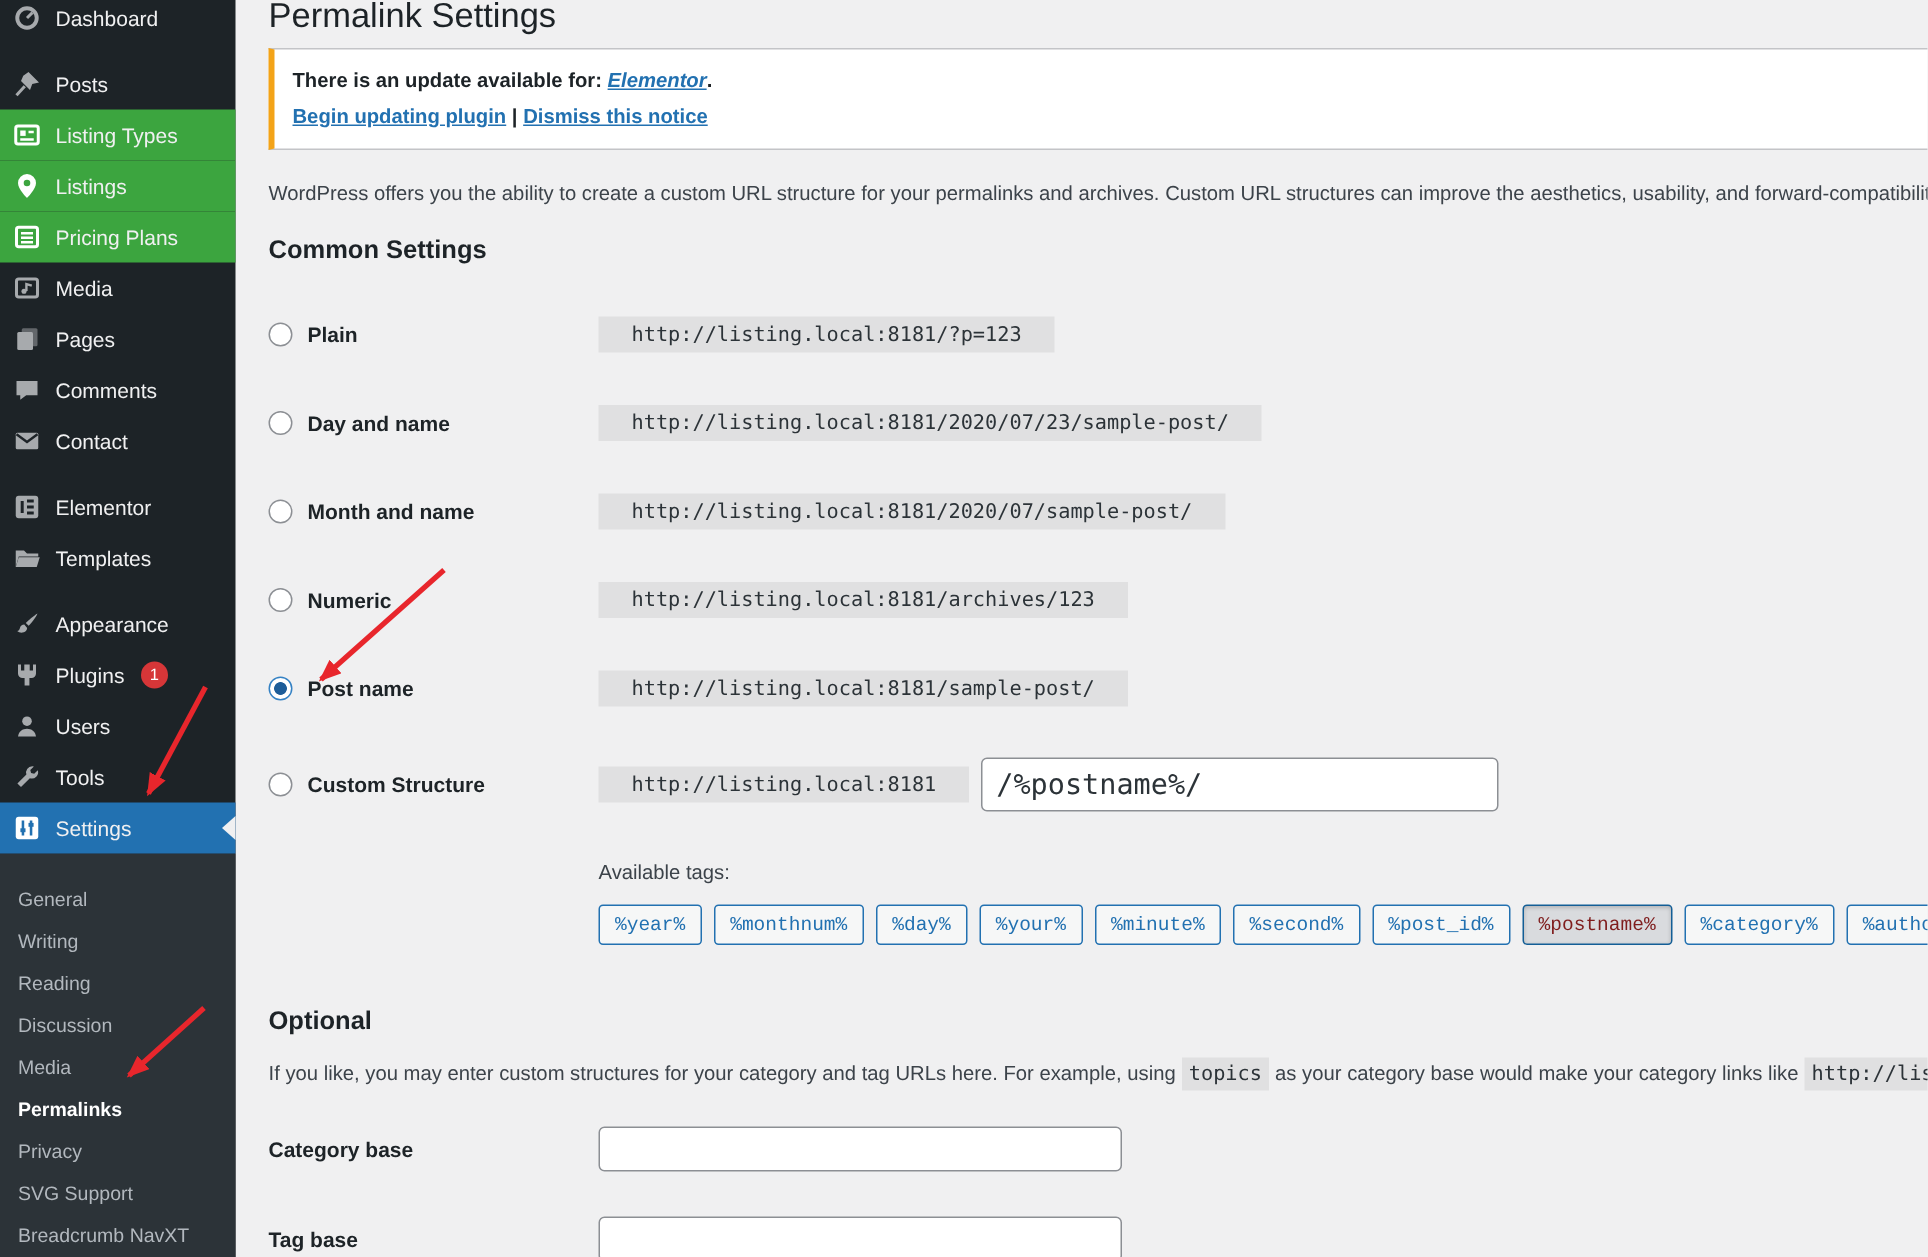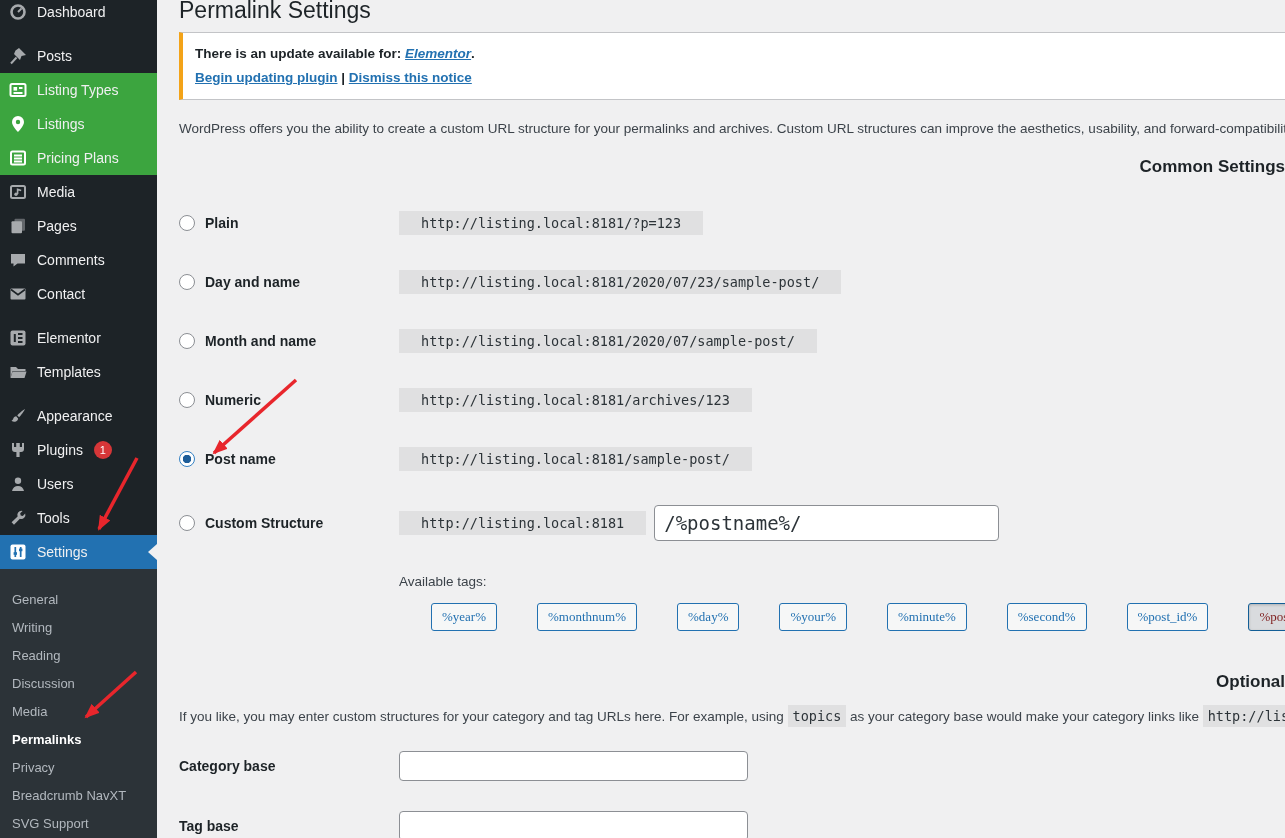--- a/index.html
+++ b/index.html
@@ -30,38 +30,38 @@
   .smi.current { color:#fff; font-weight:700; }
   
   .content { margin-left:157px; padding-left:22px; position:relative; }
   h1.page-title { font-size:23px; font-weight:400; color:#1d2327; margin:-4px 0 0 0; line-height:28px; }
   .notice { background:#fff; border:1px solid #c3c4c7; border-left:4px solid #f3a318;
         width:1120px; margin-top:8px; padding:6px 12px; }
   .notice p { margin:6px 0; font-size:13.5px; color:#1d2327; font-weight:700; line-height:18px; }
   .notice a { color:#2271b1; text-decoration:underline; font-weight:700; }
   .notice a.em { font-style:italic; }
   p.intro { margin:20px 0 0 0; white-space:nowrap; line-height:17px; color:#3c434a; }
-  h2.sect { font-size:17px; font-weight:700; color:#1d2327; margin:21px 0 0 0; line-height:18px;text-align:right; }
+  h2.sect { font-size:17px; font-weight:700; color:#1d2327; margin:21px 0 0 0; line-height:18px; }
   .rows { margin-top:34px; }
   .row { display:flex; align-items:center; margin-bottom:33px; min-height:26px; }
   .row.tall { align-items:center; }
   .labelcol { width:220px; display:flex; align-items:center; gap:10px; flex:0 0 220px; }
   .labelcol .lab { font-weight:700; font-size:14px; color:#1d2327; }
   input[type="radio"] { appearance:none; -webkit-appearance:none; width:16px; height:16px; margin:0;
         border:1px solid #8c8f94; border-radius:50%; background:#fff; cursor:pointer; flex:0 0 16px; }
   input[type="radio"]:checked { border-color:#3582c4;
         background:radial-gradient(circle at center, #1d5d99 0 4px, #fff 4.5px); }
   code.url { font-family:"DejaVu Sans Mono", monospace; font-size:13.5px; color:#2c3338;
         background:#e0e0e1; padding:4px 22px; white-space:nowrap; }
   .struct-input { margin-left:8px; width:345px; height:36px; border:1px solid #8c8f94; border-radius:4px;
         background:#fff; font-family:"DejaVu Sans Mono", monospace; font-size:19px; color:#2c3338; padding:0 9px; }
   .avail { margin:12px 0 0 220px; color:#3c434a; }
   .tagrow { margin:14px 0 0 220px; display:flex; gap:8px; }
   .tag { background:#f6f7f7; border:1px solid #2271b1; border-radius:3px; color:#2271b1;
-        font-size:13px; font-family:Liberation Serif, serif; padding:5px 10px; cursor:pointer; white-space:nowrap;margin-left:32px; }
+        font-size:13px; font-family:Liberation Mono, monospace; padding:5px 10px; cursor:pointer; white-space:nowrap; }
   .tag.active { background:#d9dbde; border-color:#135e96; color:#7f1d1d; box-shadow:inset 0 1px 3px rgba(0,0,0,.2); }
   p.optional-desc { margin:17px 0 0 0; white-space:nowrap; line-height:17px; }
   p.optional-desc code.url { padding:3px 5px; }
   .fieldrows { margin-top:26px; }
   .frow { display:flex; align-items:center; margin-bottom:30px; height:30px; }
   .frow .lab { width:220px; font-weight:700; font-size:14px; color:#1d2327; flex:0 0 220px; }
   .text-input { width:349px; height:30px; border:1px solid #8c8f94; border-radius:4px; background:#fff;
         font-size:14px; padding:0 8px; color:#2c3338; }
   
   svg.arrows { position:absolute; left:0; top:0; width:1285px; height:838px; z-index:5; pointer-events:none; }
@@ -234,24 +234,24 @@
     <div class="smi">
         <span>Media</span>
       </div>
     <div class="smi current">
         <span>Permalinks</span>
       </div>
     <div class="smi">
         <span>Privacy</span>
       </div>
     <div class="smi">
+        <span>SVG Support</span>
+      </div>
+    <div class="smi">
         <span>Breadcrumb NavXT</span>
-      </div>
-    <div class="smi">
-        <span>SVG Support</span>
       </div>
   </div>
 </div>
 
 <div class="content">
   <h1 class="page-title">Permalink Settings</h1>
 
   <div class="notice">
     <p><span>There is an update available for: </span><a href="#" class="em">Elementor</a><span>.</span></p>
     <p><a href="#">Begin updating plugin</a><span> | </span><a href="#">Dismiss this notice</a></p>

